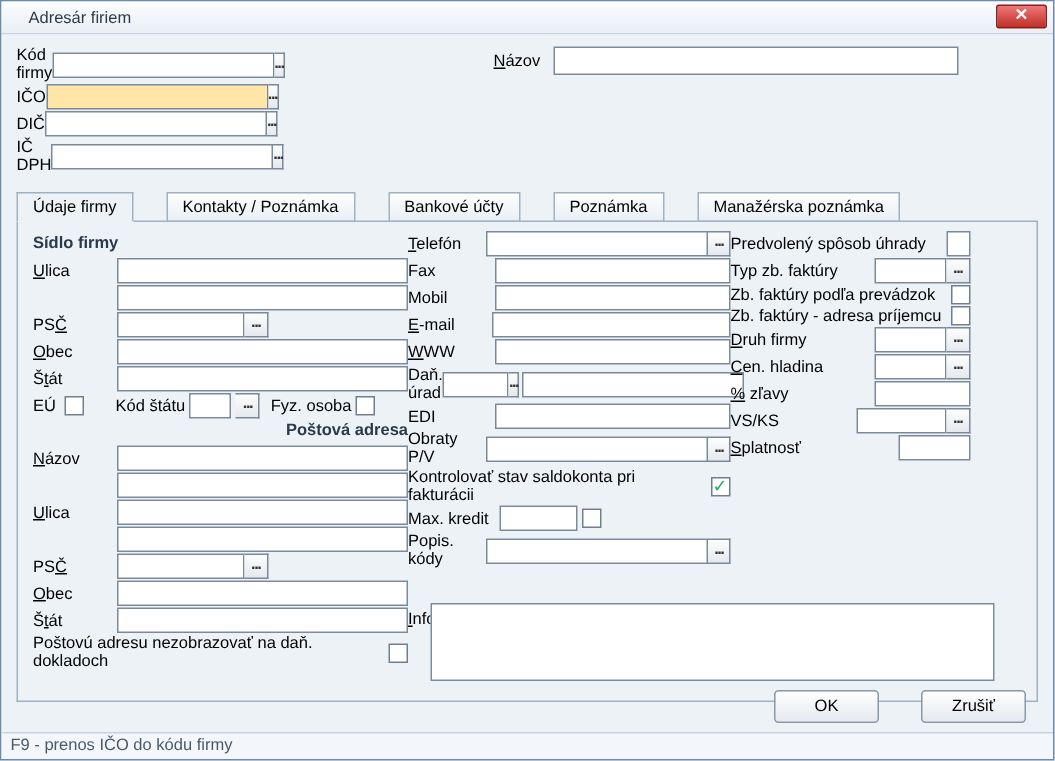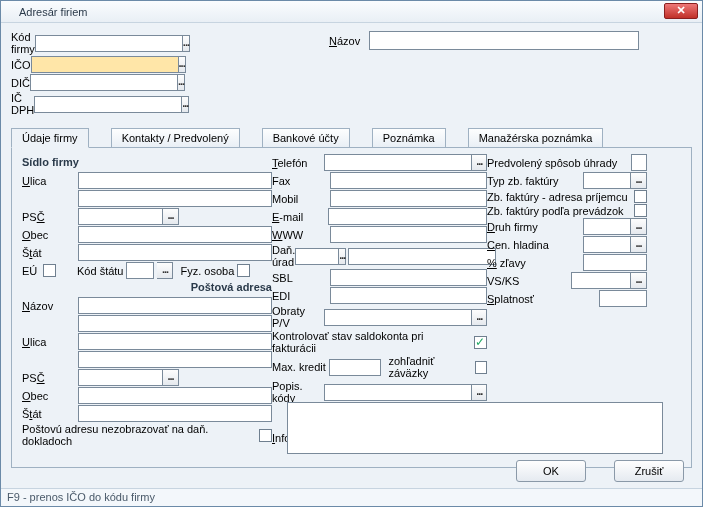--- a/index.html
+++ b/index.html
@@ -179,21 +179,21 @@
       <div style="flex:1; padding-left:150px;">
         <div class="row">
           <span style="width:40px;"><span class="fl">N</span><span>ázov</span></span>
           <input class="inp" style="width: 270px; height: 19px;">
         </div>
       </div>
     </div>
 
     <div class="tabs">
       <div class="tab active">Údaje firmy</div>
-      <div class="tab">Kontakty / Predvolený</div>
+      <div class="tab">Kontakty / Poznámka</div>
       <div class="tab">Bankové účty</div>
       <div class="tab">Poznámka</div>
       <div class="tab">Manažérska poznámka</div>
     </div>
 
     <div class="tabbody">
       <div style="display:flex; ">
 
         <div style="width:250px;">
           <div class="section-h">Sídlo firmy</div>
@@ -286,40 +286,35 @@
               <span style="width:58px;"><span class="fl">W</span>WW</span>
             <input class="inp flex1" style="">
             </div>
           <div class="row">
               <span style="width:58px;">Daň. úrad</span>
             <input class="inp" style="width: 44px;">
             <div class="pickbtn">...</div>
             <input class="inp flex1" style="margin-left: 2px;">
             </div>
           <div class="row">
-              <span style="width:58px;">SBL</span>
-            <input class="inp flex1" style="">
-            </div>
-          <div class="row">
               <span style="width:58px;">EDI</span>
             <input class="inp flex1" style="">
             </div>
           <div class="row">
               <span style="width:58px;">Obraty P/V</span>
             <input class="inp flex1" style="">
             <div class="pickbtn">...</div>
             </div>
           <div class="row" style="gap:4px;">
             <span>Kontrolovať stav saldokonta pri fakturácii</span>
             <span class="chk checked"></span>
             </div>
           <div class="row" style="gap:3px;">
             <span style="width:58px;">Max. kredit</span>
             <input class="inp" style="width: 52px;">
-            <span style="margin-left:4px;">zohľadniť záväzky</span>
             <span class="chk"></span>
             </div>
           <div class="row">
               <span style="width:58px;">Popis. kódy</span>
             <input class="inp flex1" style="">
             <div class="pickbtn">...</div>
             </div>
 
           <div class="row" style="margin-top:28px;">
               <span><span class="fl">I</span>nformácia</span>
@@ -330,25 +325,25 @@
           <div class="row">
               <span style="flex:1">Predvolený spôsob úhrady</span>
             <input class="inp" style="width: 16px;">
             </div>
           <div class="row">
               <span style="flex:1">Typ zb. faktúry</span>
             <input class="inp" style="width: 48px;">
             <div class="pickbtn">...</div>
             </div>
           <div class="row">
+              <span style="flex:1">Zb. faktúry podľa prevádzok</span>
+            <span class="chk"></span>
+            </div>
+          <div class="row">
               <span style="flex:1">Zb. faktúry - adresa príjemcu</span>
-            <span class="chk"></span>
-            </div>
-          <div class="row">
-              <span style="flex:1">Zb. faktúry podľa prevádzok</span>
             <span class="chk"></span>
             </div>
           <div class="row">
               <span style="flex:1"><span class="fl">D</span>ruh firmy</span>
             <input class="inp" style="width: 48px;">
             <div class="pickbtn">...</div>
             </div>
           <div class="row">
               <span style="flex:1"><span class="fl">C</span>en. hladina</span>
             <input class="inp" style="width: 48px;">

